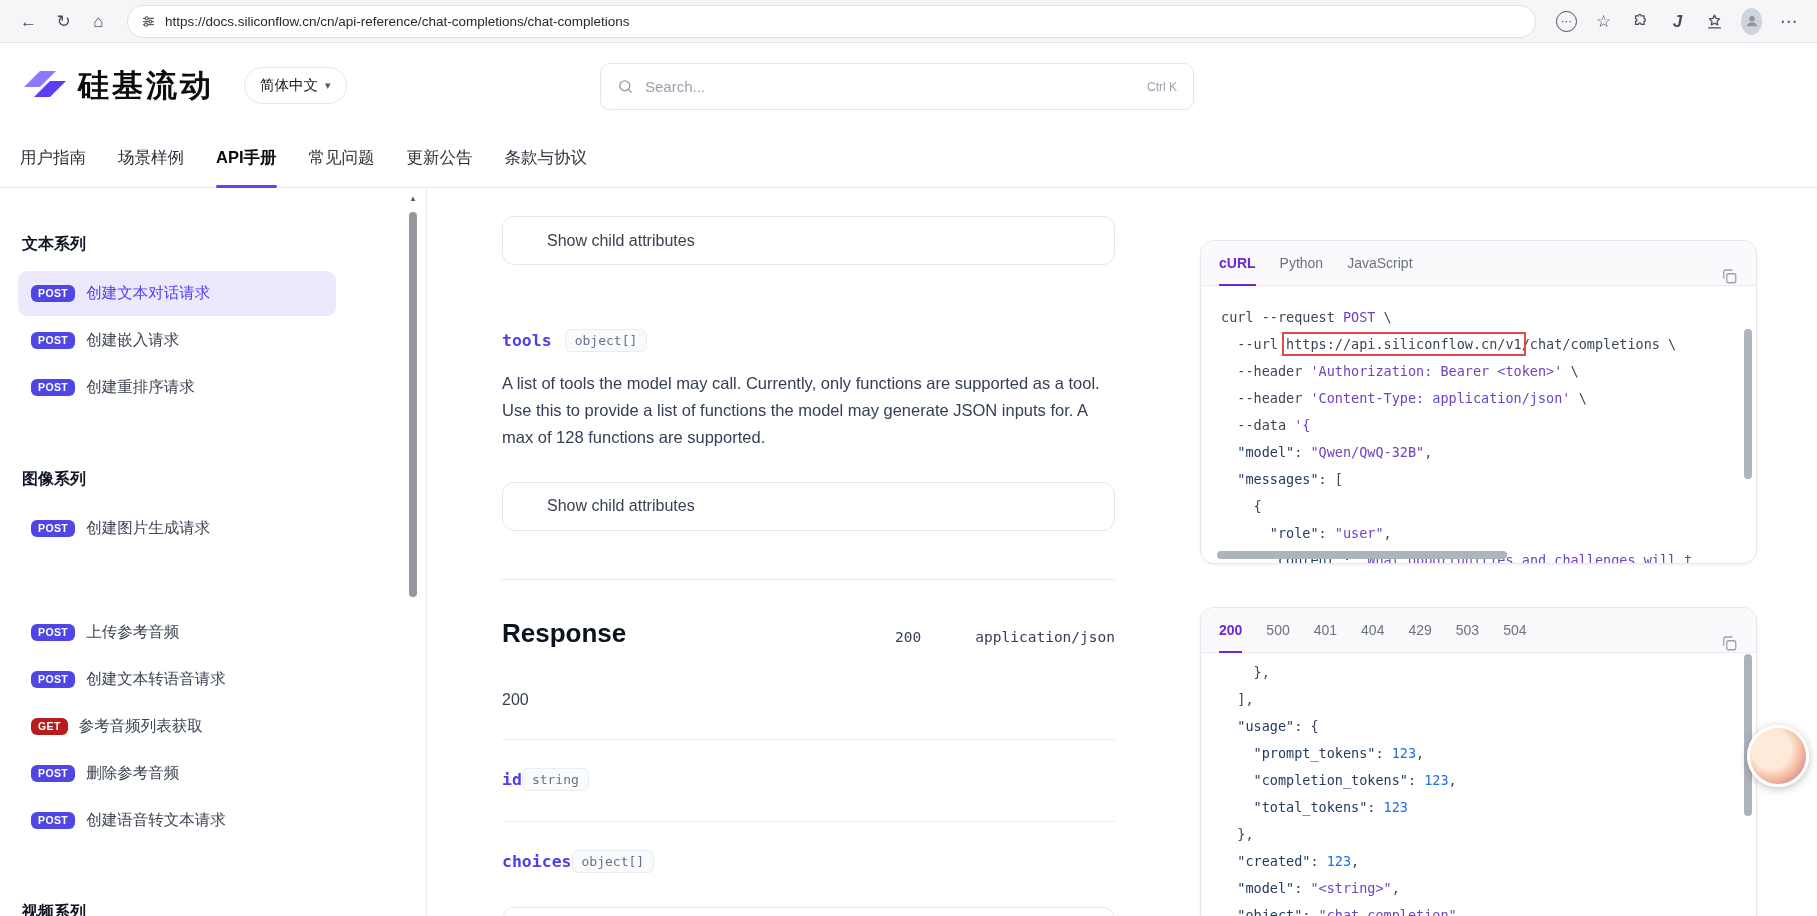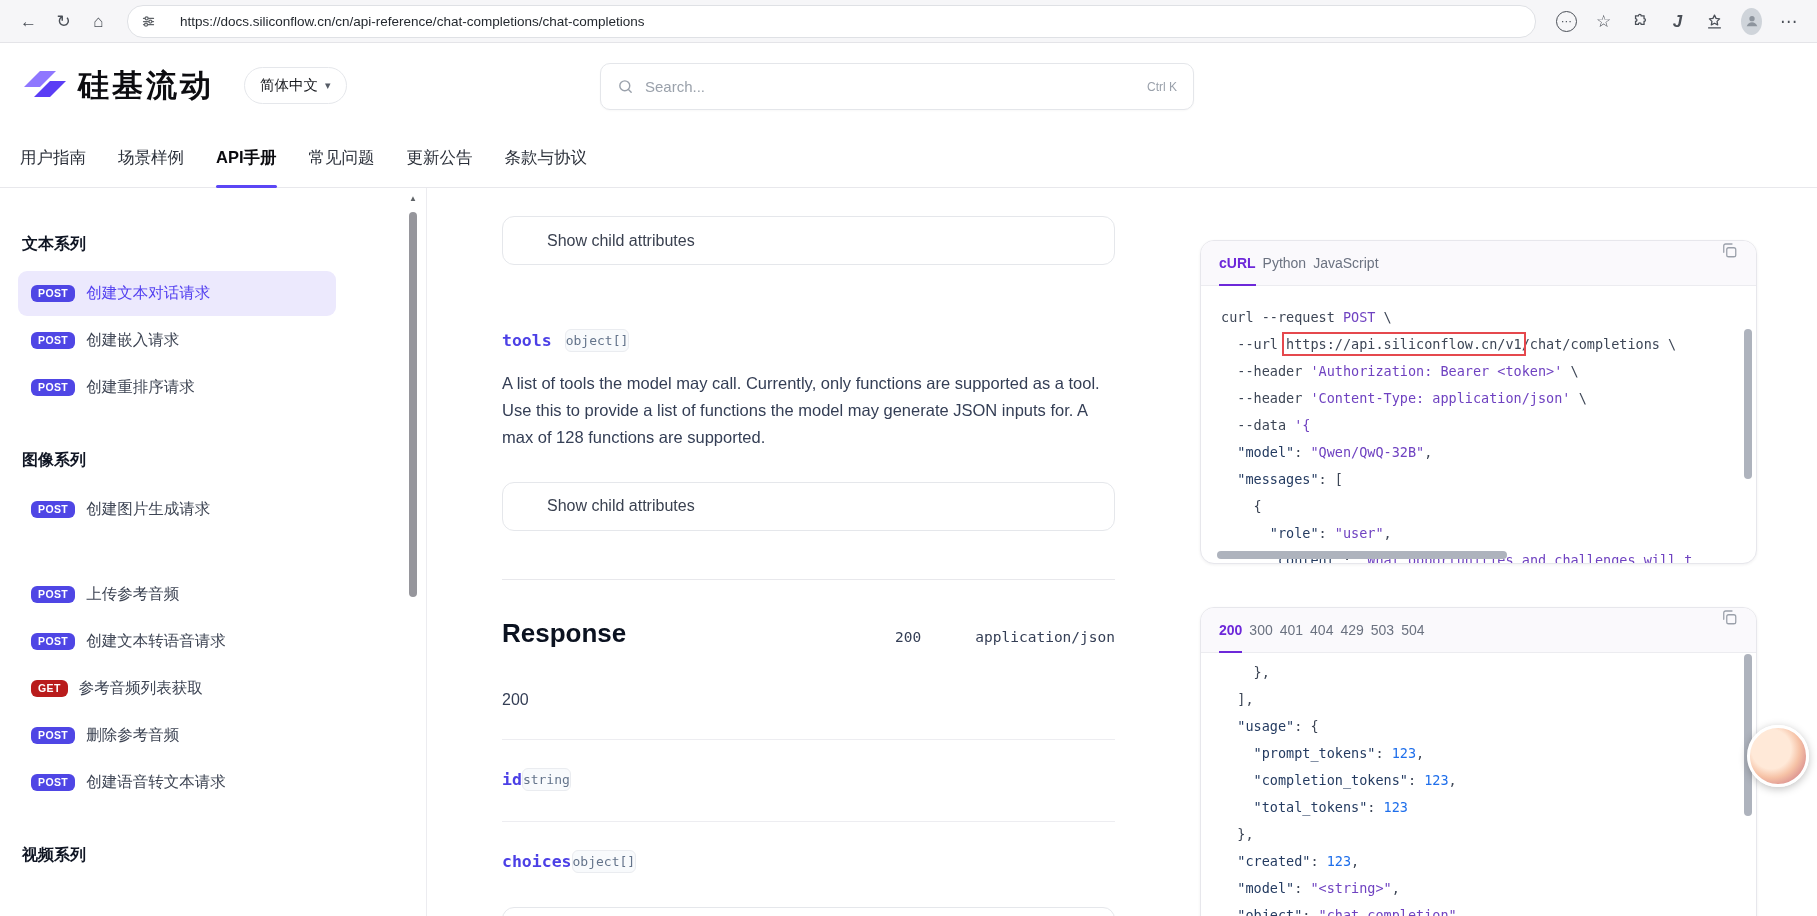--- a/index.html
+++ b/index.html
@@ -4,21 +4,21 @@
 <style>
   html,body{margin:0;padding:0}
   body{width:1817px;height:916px;overflow:hidden;background:#fff;color:#111;
        font-family:"Liberation Sans","DejaVu Sans",sans-serif}
   .vp{position:relative;width:1817px;height:916px;overflow:hidden;background:#fff}
 
   
   .chrome{height:42px;background:#f6f6f8;border-bottom:1px solid #e4e4e8;display:flex;align-items:center;padding:0 12px;gap:2px}
   .cbtn{width:33px;height:33px;border:none;background:transparent;border-radius:50%;color:#4a4f57;font-size:17px;line-height:1;
         display:flex;align-items:center;justify-content:center;cursor:pointer;flex:0 0 auto;font-family:inherit}
-  .urlbar{flex:1;height:31px;margin:0 10px;background:#fff;border:1px solid #dfe1e5;border-radius:16px;display:flex;align-items:center;gap:24px;padding:0 13px;min-width:0;cursor:text}
+  .urlbar{flex:1;height:31px;margin:0 10px;background:#fff;border:1px solid #dfe1e5;border-radius:16px;display:flex;align-items:center;gap:9px;padding:0 13px;min-width:0;cursor:text}
   .url-ico{display:flex;color:#5f6368;flex:0 0 auto}
   .url-text{font-size:13.5px;color:#24292f;white-space:nowrap;overflow:hidden}
   .chrome-right{display:flex;align-items:center;gap:4px;margin-left:2px}
   .circ-ell{width:19px;height:19px;border:1.6px solid #4a4f57;border-radius:50%;display:flex;align-items:center;justify-content:center;font-size:11px;line-height:1}
   .cav{width:27px;height:27px;border-radius:50%;background:#cfd4da;display:flex;align-items:center;justify-content:center;overflow:hidden}
 
   
   .site-header{height:85px;display:flex;align-items:center;padding:0 20px;background:#fff;position:relative}
   .logo{display:flex;align-items:center;gap:8px;cursor:pointer}
   .logo-text{font-size:31px;font-weight:800;color:#0c0c10;letter-spacing:3px}
@@ -34,57 +34,57 @@
   .topnav{height:59px;display:flex;align-items:stretch;padding-left:20px;border-bottom:1px solid #e8e8ec;background:#fff}
   .nav-item{display:flex;align-items:center;margin-right:32px;font-size:16.5px;color:#2b303a;position:relative;cursor:pointer}
   .nav-item.active{font-weight:700;color:#0b0b0f}
   .nav-item.active::after{content:"";position:absolute;left:0;right:0;bottom:-1px;height:3px;background:#5b46f5;border-radius:2px}
 
   
   .content{display:flex;height:730px;position:relative;background:#fff}
 
   
   .sidebar{width:360px;flex:0 0 auto;border-right:1px solid #ececf0;padding:46px 48px 0 18px;position:relative}
-  .sb-section{margin-top:40px}
+  .sb-section{margin-top:59px}
   .sb-section:first-child{margin-top:0}
   .sb-title{font-size:16px;font-weight:700;color:#0f1523;margin:0 0 16px 4px}
   .sb-item{height:45px;display:flex;align-items:center;gap:11px;padding:0 13px;border-radius:9px;font-size:15.5px;color:#3d4453;cursor:pointer;margin-bottom:2px;width:292px}
   .sb-item.active{background:#ece9fd;color:#5340f0;font-weight:500}
   .badge{font-size:10.5px;font-weight:700;letter-spacing:.4px;color:#fff;border-radius:6px;padding:3px 7px;line-height:1;flex:0 0 auto}
   .badge.post{background:#4f46e5}
   .badge.get{background:#b91c1c}
   .sb-scroll{position:absolute;right:7px;top:6px;width:12px;text-align:center}
   .sb-arrow{font-size:8px;color:#5f6368;line-height:10px}
   .sb-thumb{width:8px;height:385px;background:#96969c;border-radius:4px;margin:8px auto 0;cursor:grab}
 
   
   .main{flex:1;min-width:0;padding:28px 85px 0 75px}
   .attr-btn{display:block;width:100%;height:49px;border:1px solid #e5e7eb;border-radius:12px;background:#fff;font-size:16px;color:#3a4150;
             text-align:left;padding:0 0 0 44px;cursor:pointer;font-family:inherit}
   .field-head{display:flex;align-items:center;gap:13px;margin-top:64px}
   .mono{font-family:"DejaVu Sans Mono","Liberation Mono",monospace}
   .field-name{font-weight:700;font-size:16.5px;color:#4c40e6}
-  .field-type{font-size:13px;color:#64748b;background:#f8fafc;border:1px solid #eaecf0;border-radius:6px;padding:3px 0}
+  .field-type{font-size:13px;color:#64748b;background:#f8fafc;border:1px solid #eaecf0;border-radius:6px;padding:3px 9px}
   .field-desc{font-size:16.5px;line-height:1.65;color:#343e55;margin:18px 0 0;max-width:690px}
   .attr-btn.mid{margin-top:30px}
   .response-section{margin-top:48px;border-top:1px solid #e8e8ec;padding-top:38px}
   .resp-head{display:flex;align-items:baseline}
   .resp-head h2{margin:0;font-size:26px;font-weight:700;color:#0b1220}
   .resp-meta{margin-left:auto;display:flex;gap:54px;font-size:14.5px;color:#343e55}
   .status-text{margin-top:42px;font-size:16px;color:#343e55}
   .frow{display:flex;align-items:center;gap:0;border-top:1px solid #ededf1;margin-top:30px;padding-top:28px}
   .attr-btn.partial{margin-top:34px}
 
   
   .code-panel{width:557px;flex:0 0 auto;margin:52px 60px 0 0}
   .code-block{border:1px solid #e7e7ec;border-radius:14px;background:#fff;overflow:hidden;position:relative;display:flex;flex-direction:column;
               box-shadow:0 1px 3px rgba(16,24,40,.06)}
   #req-block{height:322px}
   #res-block{height:560px;margin-top:43px}
-  .code-tabs{height:44px;flex:0 0 auto;background:#faf9fc;border-bottom:1px solid #ececf0;display:flex;align-items:flex-start;padding:0 18px;gap:7px}
+  .code-tabs{height:44px;flex:0 0 auto;background:#faf9fc;border-bottom:1px solid #ececf0;display:flex;align-items:flex-end;padding:0 18px;gap:24px}
   .code-tab{font-size:14px;color:#6b7280;cursor:pointer;height:100%;display:flex;align-items:center;position:relative}
   .code-tab.active{color:#6d28d9;font-weight:600}
   .code-tab.active::after{content:"";position:absolute;left:0;right:0;bottom:-1px;height:2px;background:#6d28d9}
   .copy-btn{margin-left:auto;cursor:pointer;display:flex;align-items:center}
   .code-body{flex:1;overflow:hidden;padding:18px 14px 0 20px}
   .code-line{white-space:pre;font-family:"DejaVu Sans Mono","Liberation Mono",monospace;font-size:13.5px;line-height:27px}
   .tok-pl{color:#3d4656}
   .tok-key{color:#243b61}
   .tok-str{color:#6f42c1}
   .tok-kw{color:#6f42c1}
@@ -300,21 +300,21 @@
               <div class="code-line"><span class="tok-pl">      </span><span class="tok-key">"role"</span><span class="tok-pl">: </span><span class="tok-str">"user"</span><span class="tok-pl">,</span></div>
               <div class="code-line"><span class="tok-pl">      </span><span class="tok-key">"content"</span><span class="tok-pl">: </span><span class="tok-str">"What opportunities and challenges will t</span></div>
             </div>
           </div>
           <div class="vscroll" style="top: 88px; height: 150px;"></div>
           <div class="hscroll" style="width: 290px;"></div>
         </div>
       <div class="code-block" id="res-block">
           <div class="code-tabs">
             <span class="code-tab active">200</span>
-            <span class="code-tab">300</span>
+            <span class="code-tab">500</span>
             <span class="code-tab">401</span>
             <span class="code-tab">404</span>
             <span class="code-tab">429</span>
             <span class="code-tab">503</span>
             <span class="code-tab">504</span>
             <span class="copy-btn">
               <svg width="18" height="18" viewBox="0 0 24 24" fill="none" stroke="#9aa0aa" stroke-width="1.7" stroke-linecap="round" stroke-linejoin="round">
                 <rect x="9" y="9" width="12" height="12" rx="2.5"></rect>
                 <path d="M5 15V6.5A2.5 2.5 0 0 1 7.5 4H16"></path>
               </svg>

